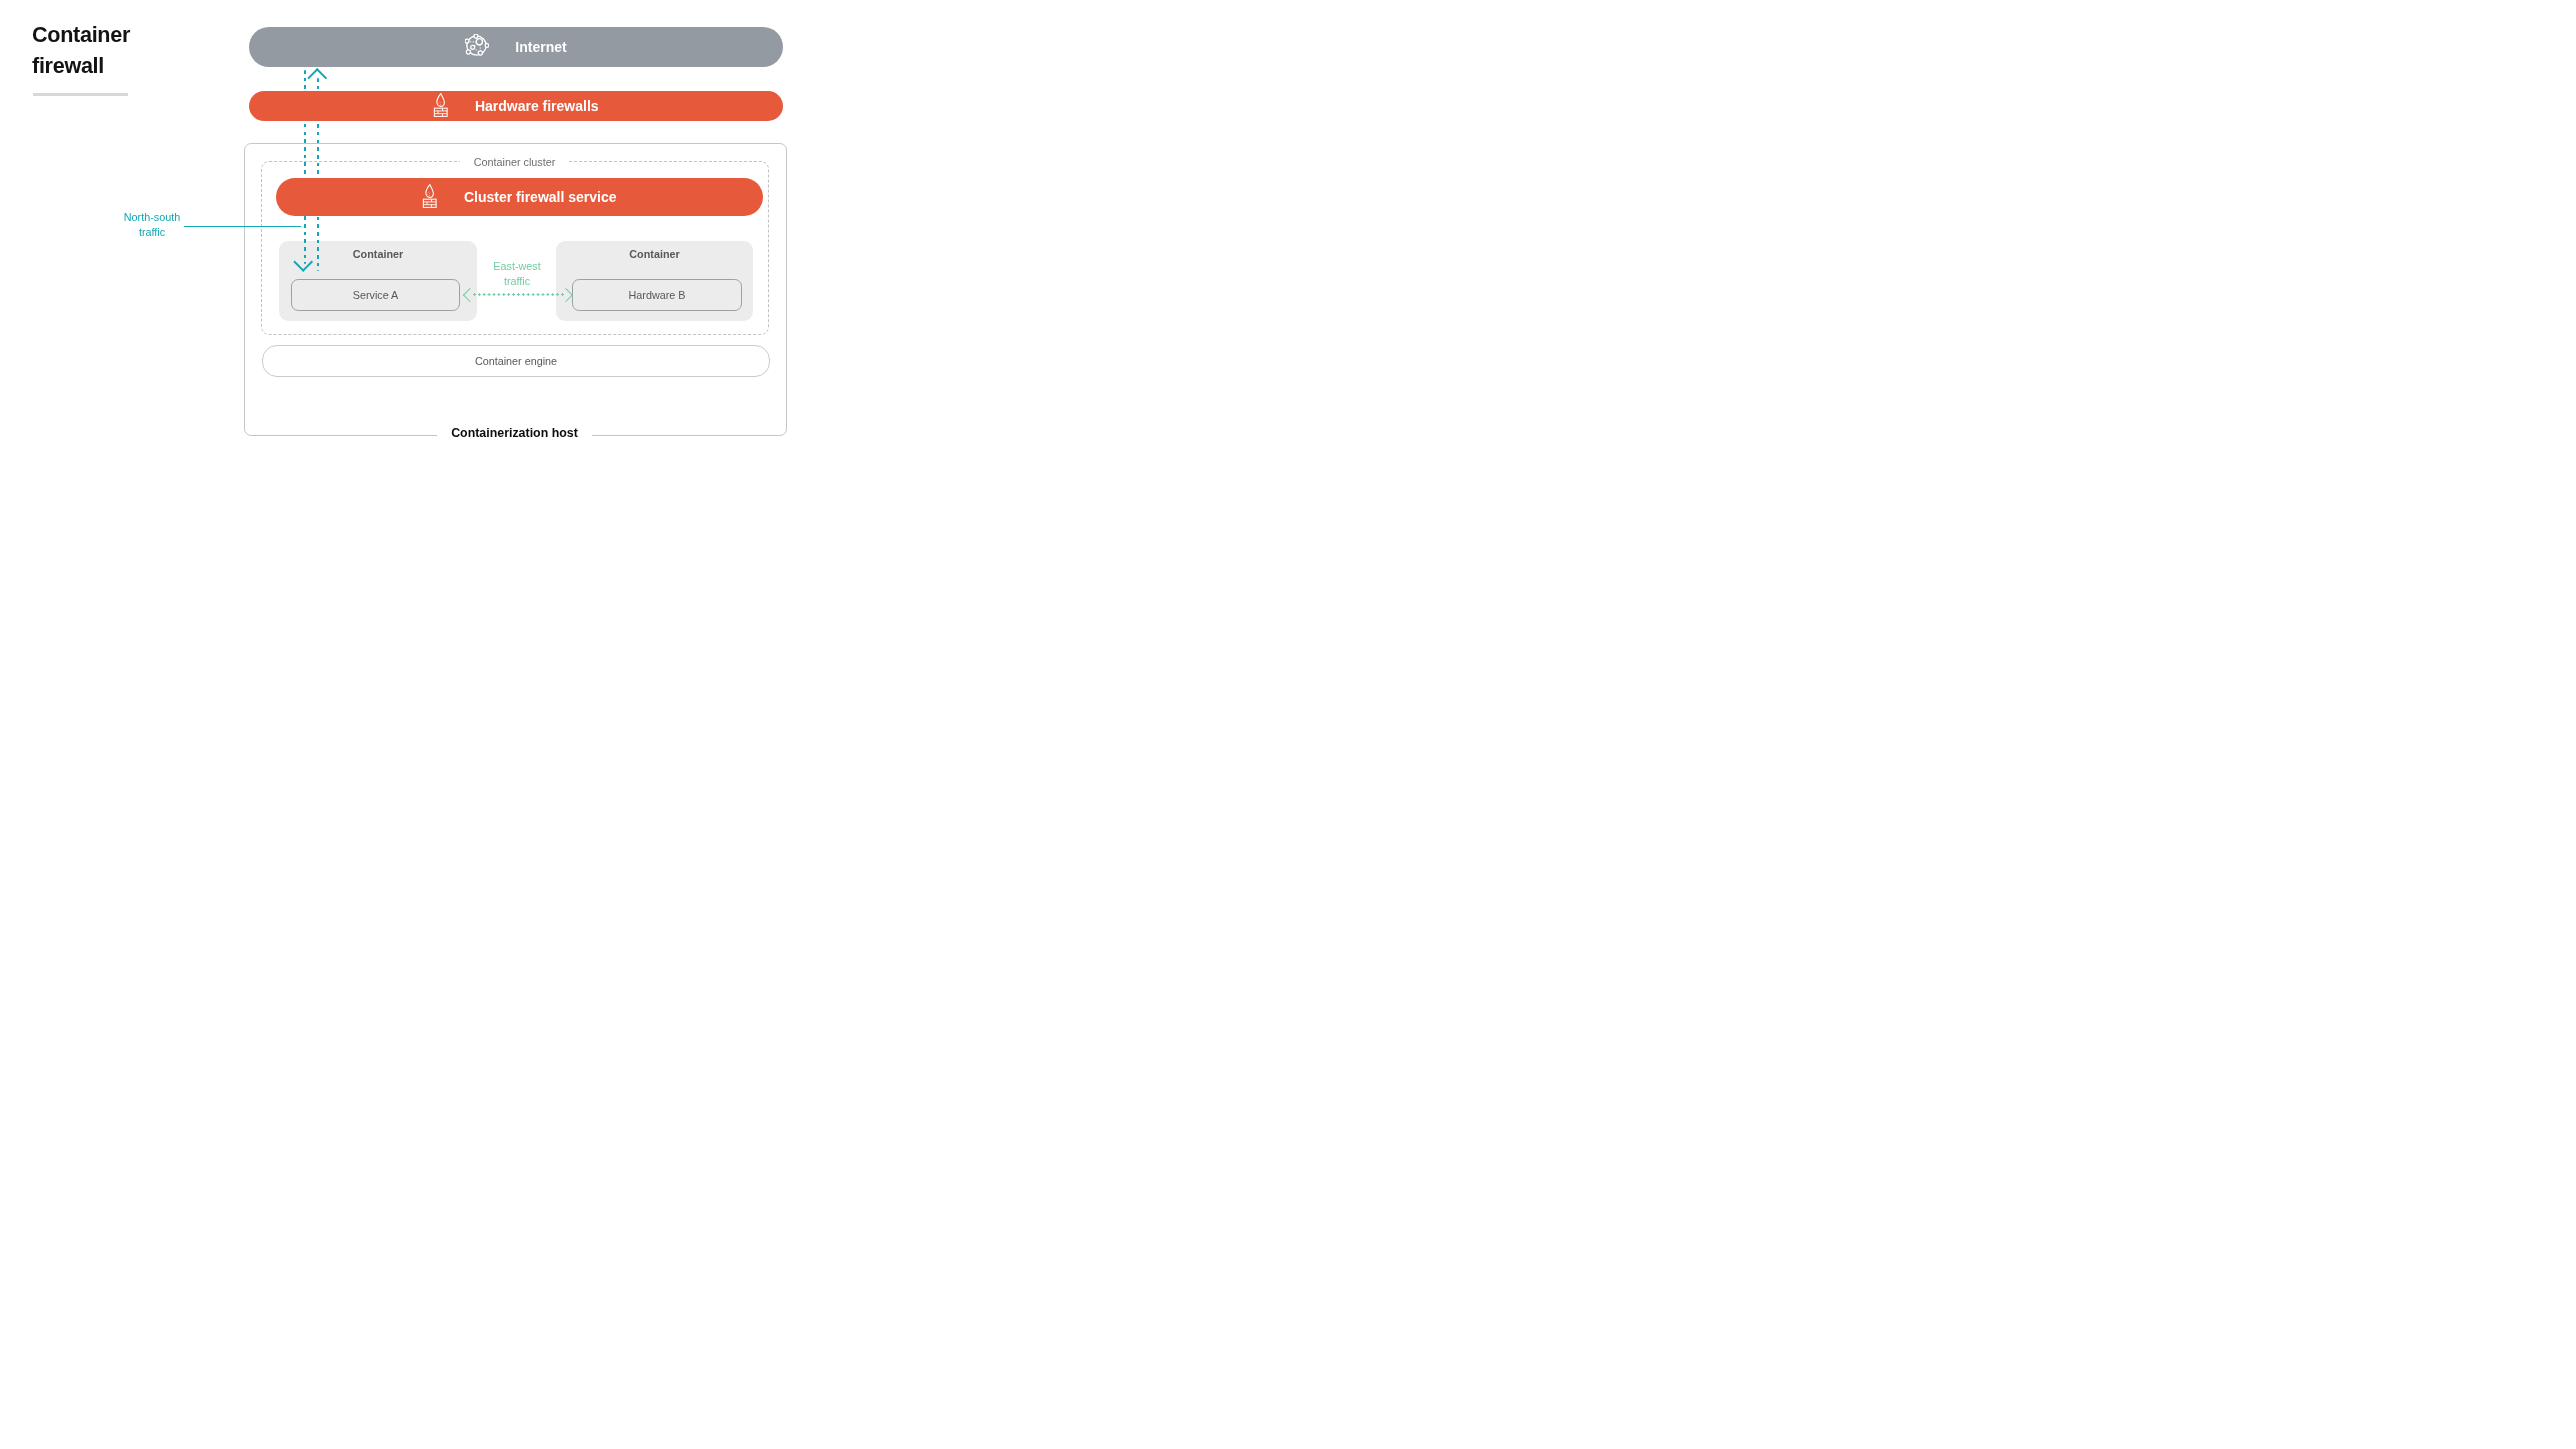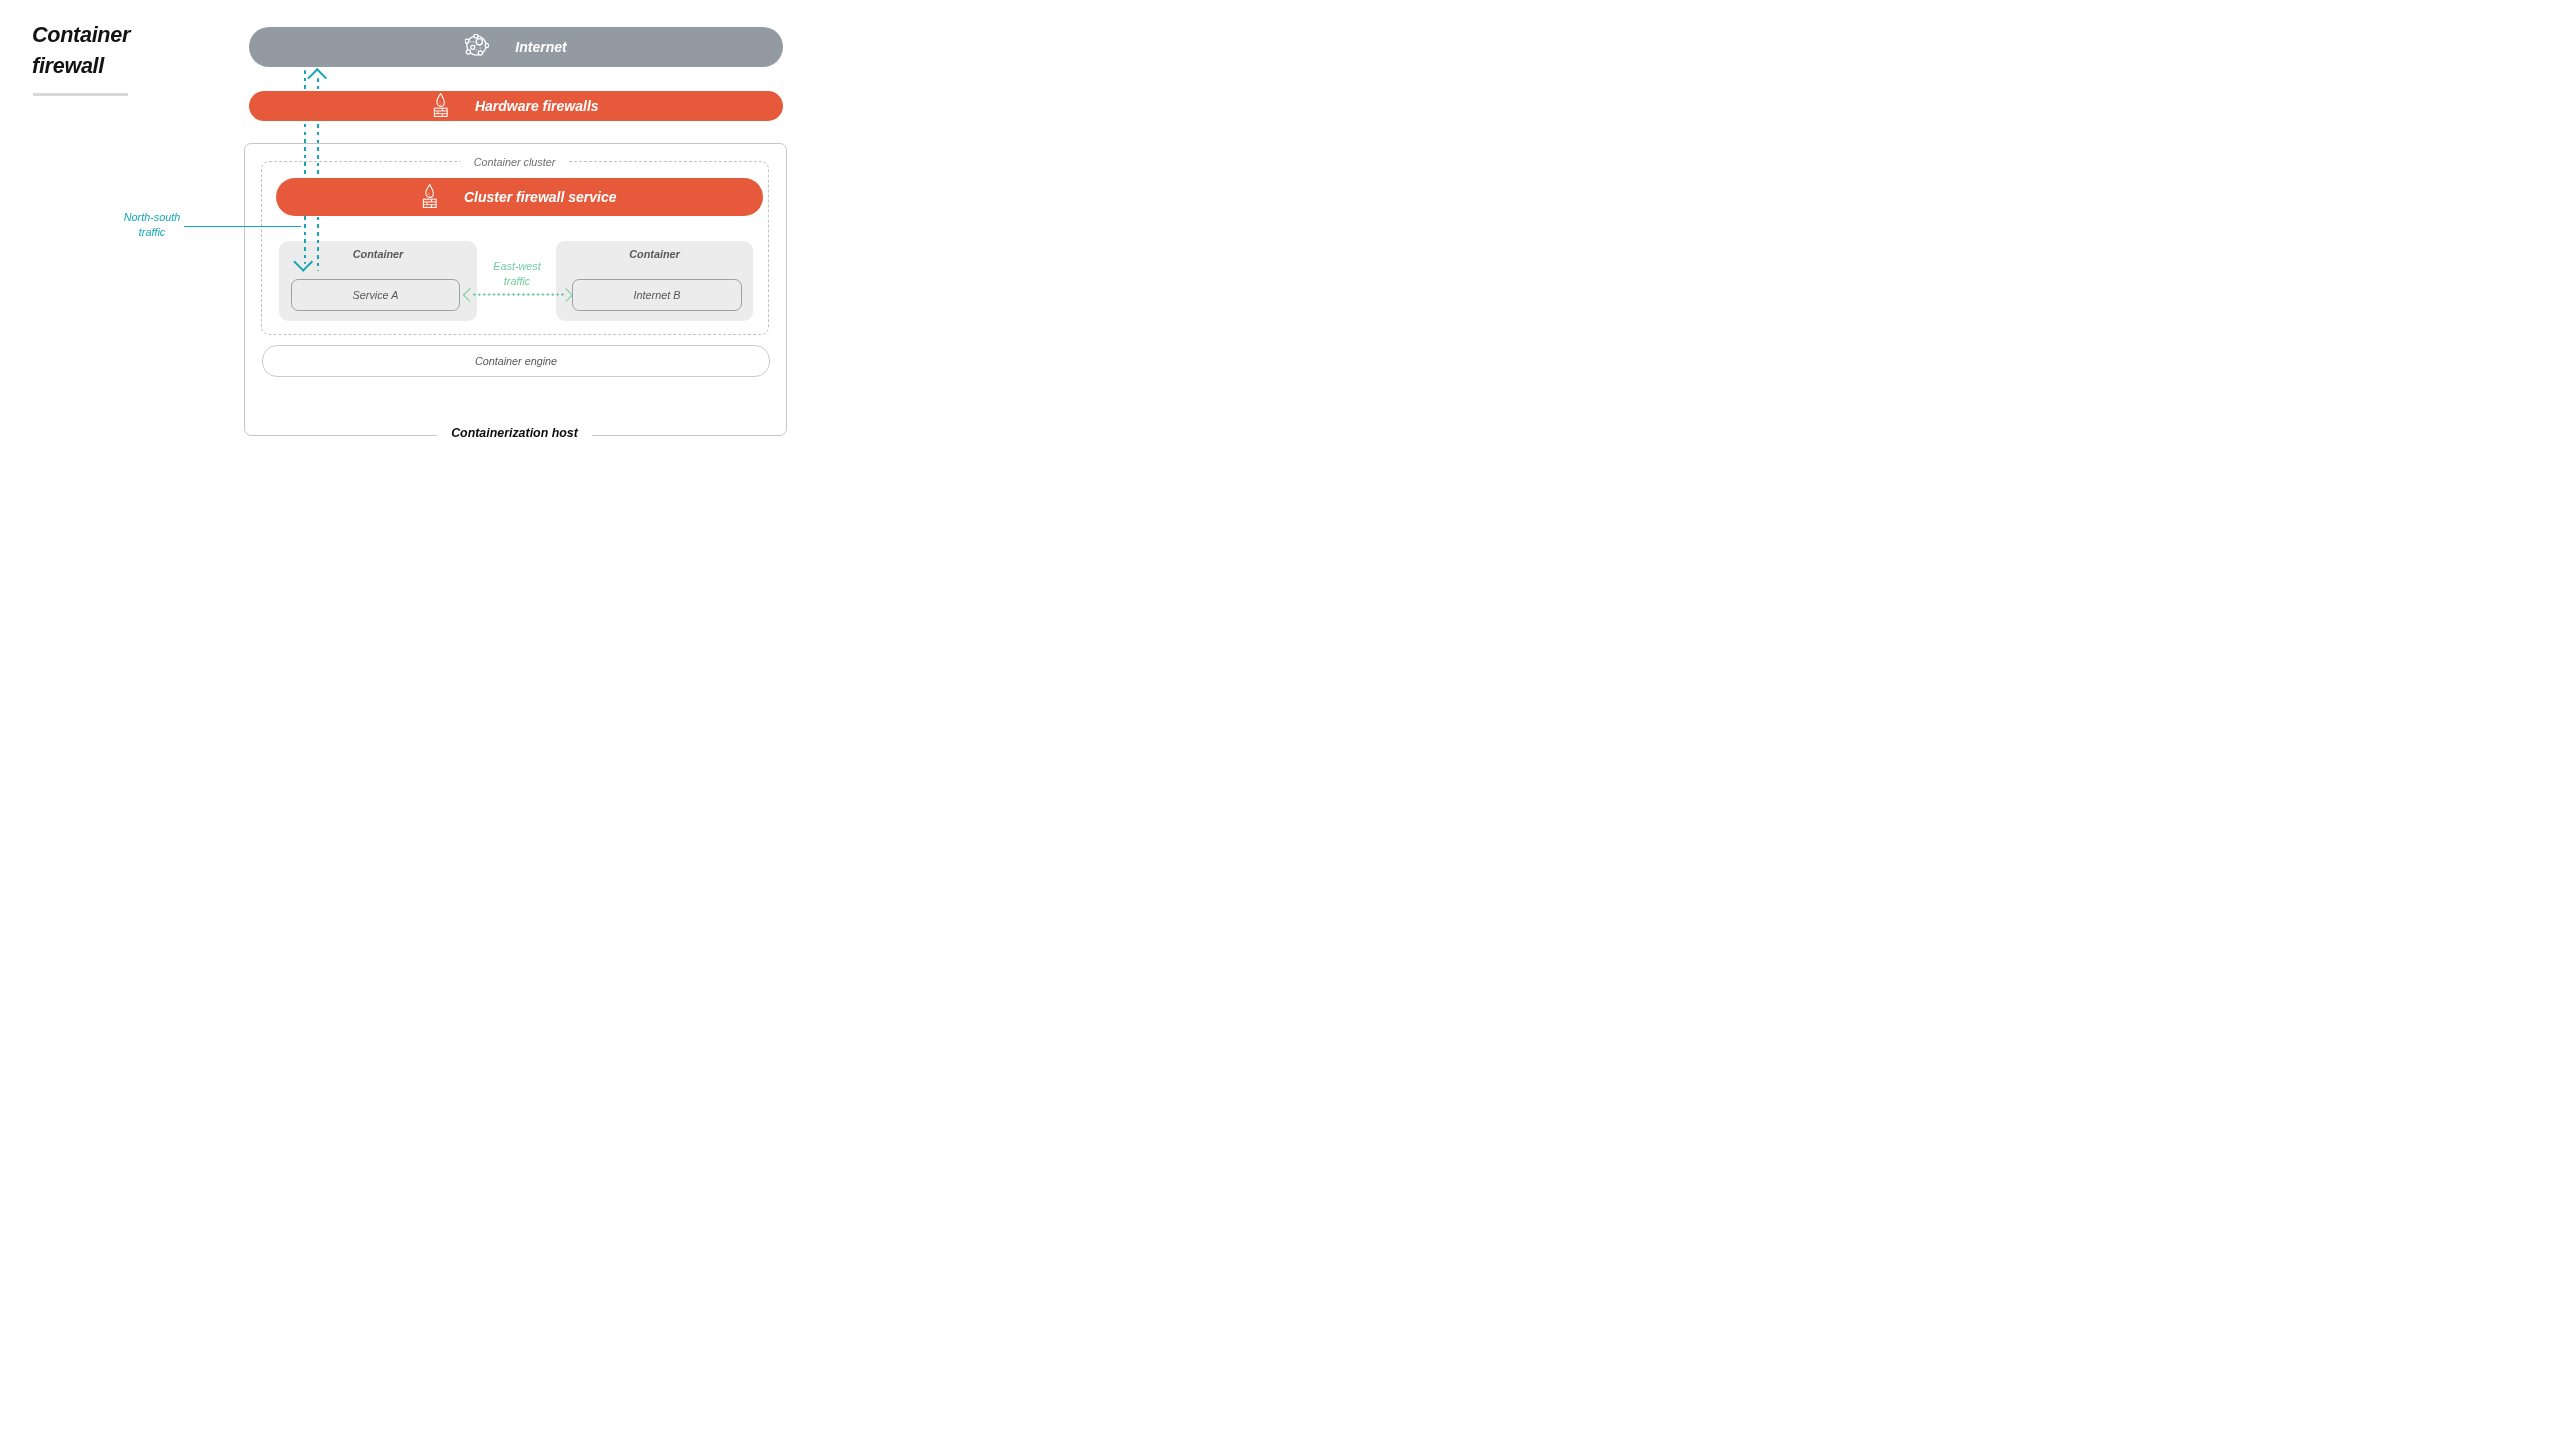--- a/index.html
+++ b/index.html
@@ -1,19 +1,18 @@
 <!DOCTYPE html>
 <html style="font-size:8.2px"><head>
 <meta charset="utf-8">
 <style>
   html,body{margin:0;padding:0;background:#ffffff;}
   .stage{
     position:relative;width:808px;height:454px;background:#ffffff;overflow:hidden;
     font-family:"Liberation Sans","DejaVu Sans",sans-serif;
-    font-style:italic;
   }
   .abs{position:absolute;}
 
   
   .page-title{left:32px;top:18.5px;font-size:21.6px;font-weight:bold;color:#131313;
     line-height:31px;letter-spacing:-0.3px;}
   .title-underline{left:33px;top:93px;width:95px;height:2.6px;background:#d8d8d8;}
 
   
   .pill{left:249px;width:534px;border-radius:20.6px;display:flex;align-items:center;
@@ -176,21 +175,21 @@
   </div>
   <div class="abs ns-pointer"></div>
 
   <div class="abs container-box container-a">
     <div class="container-title">Container</div>
     <div class="service-box service-a">Service A</div>
   </div>
 
   <div class="abs container-box container-b">
     <div class="container-title">Container</div>
-    <div class="service-box service-b">Internet B</div>
+    <div class="service-box service-b">Hardware B</div>
   </div>
 
   <div class="abs ew-label">
     <div>East-west</div>
     <div>traffic</div>
   </div>
   <div class="abs ew-dots"></div>
   <div class="abs chev-mint chev-mint-left"></div>
   <div class="abs chev-mint chev-mint-right"></div>
 

